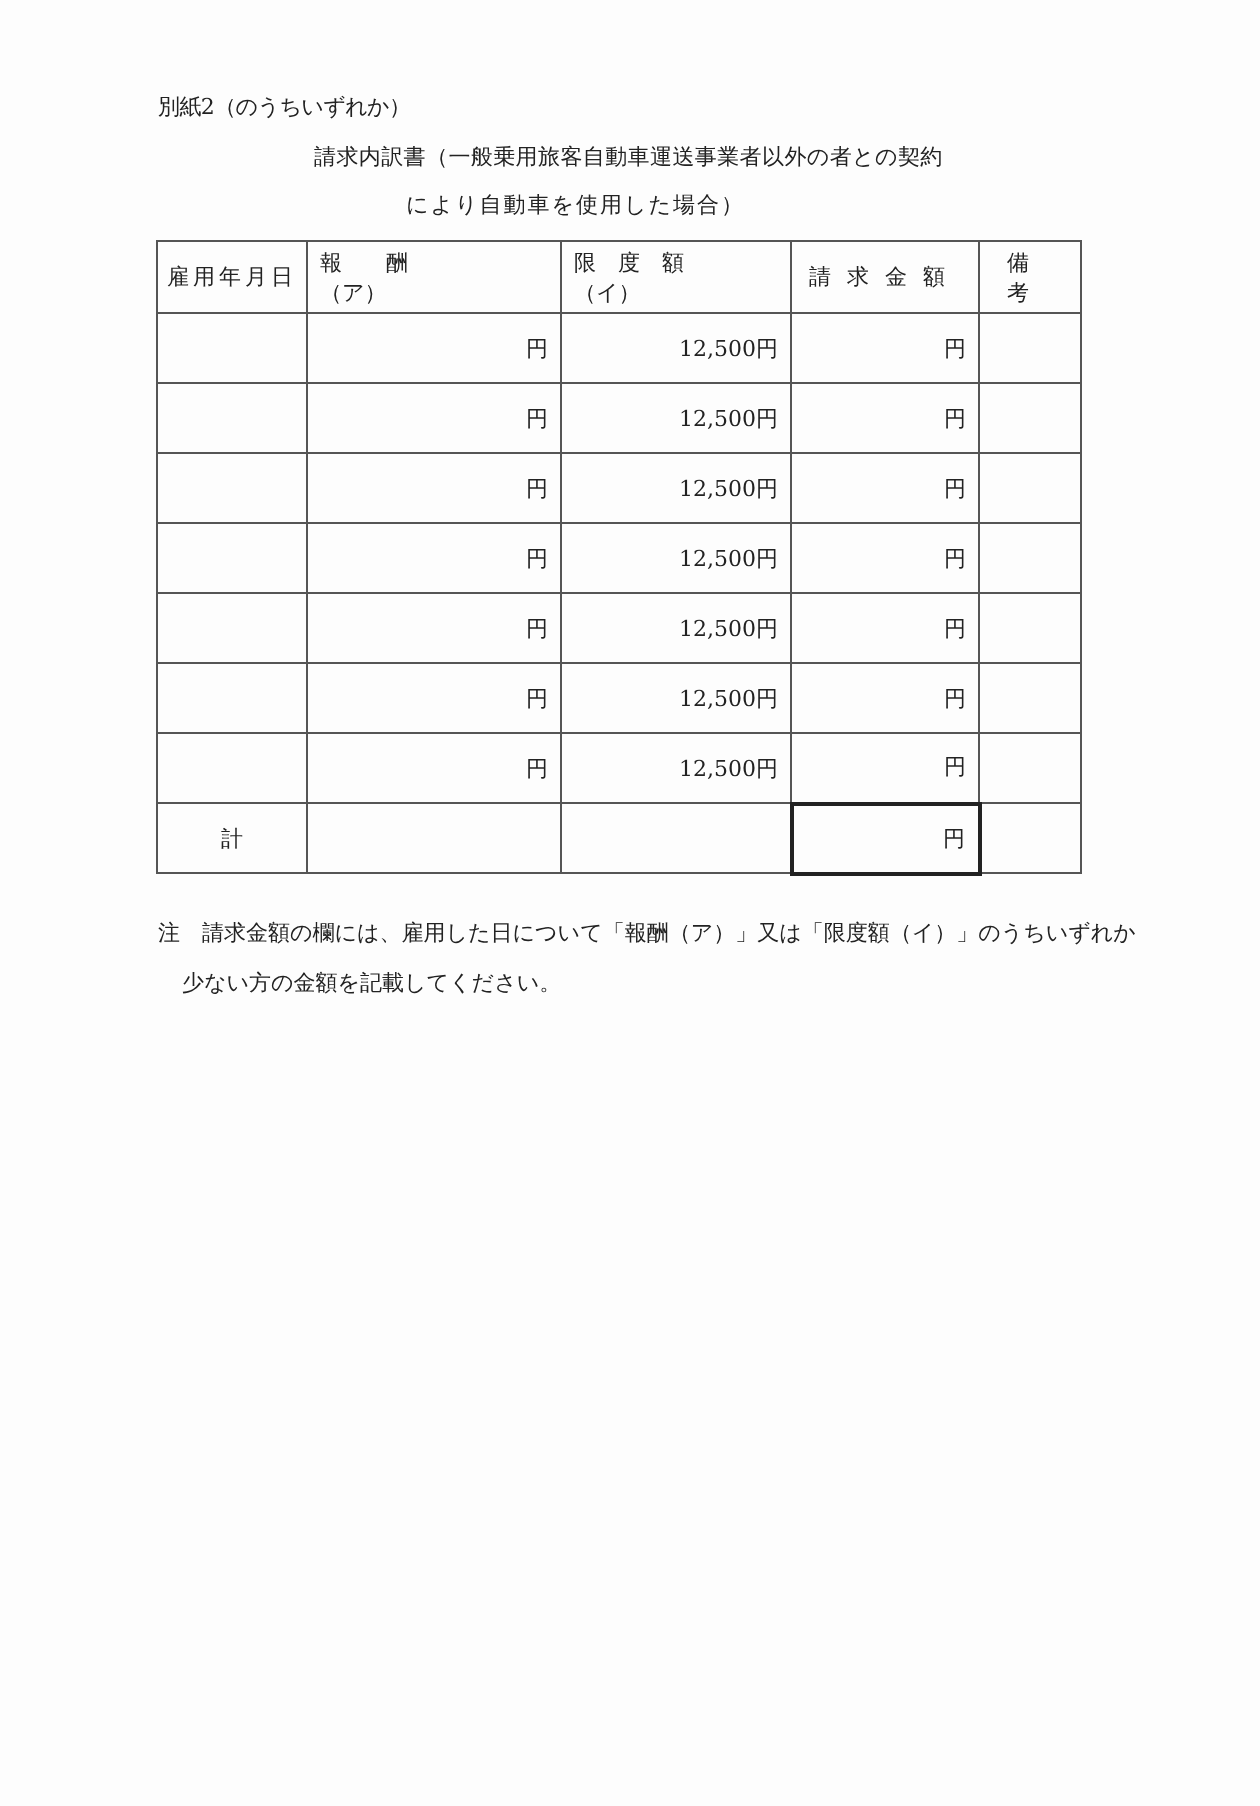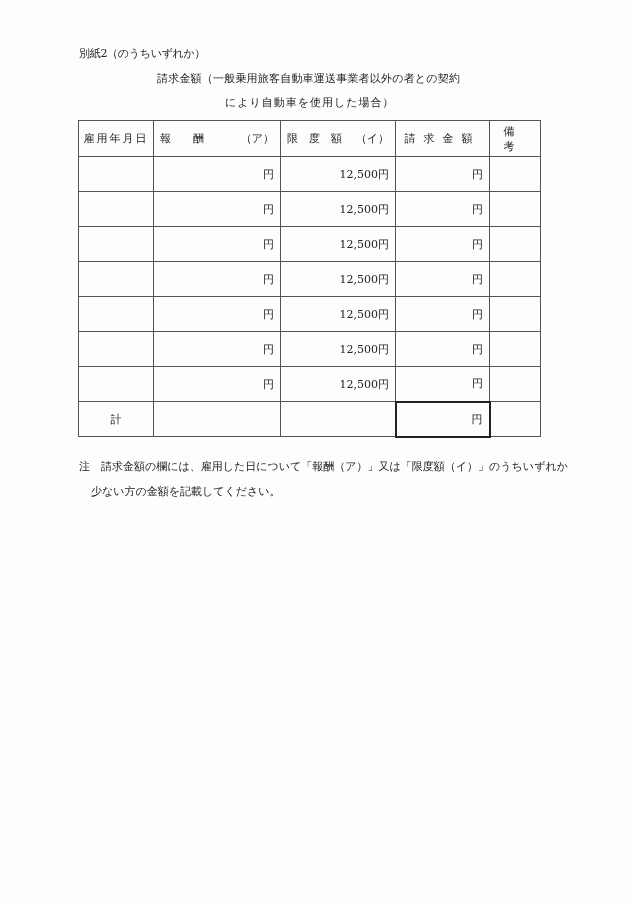--- a/index.html
+++ b/index.html
@@ -24,21 +24,21 @@
     }
     .title-line1 {
       position: absolute;
       left: 157px;
       top: 71px;
       font-size: 11px;
       letter-spacing: 0.2px;
     }
     .title-line2 {
       position: absolute;
-      left: 225px;
+      left: 203px;
       top: 95px;
       font-size: 11px;
       letter-spacing: 1px;
     }
     table.claim-table {
       position: absolute;
       left: 78px;
       top: 120px;
       border-collapse: collapse;
       font-size: 11px;
@@ -59,20 +59,21 @@
     .col-claim { width: 94px; }
     .col-note { width: 51px; }
     .hdr-date { text-align: center; letter-spacing: 2px; padding: 0 2px !important; }
     .hdr-pay, .hdr-limit {
       text-align: left;
     }
     .hdr-flex {
       display: flex;
       justify-content: space-between;
       width: 100%;
+      flex-direction: column;
     }
     .hdr-claim, .hdr-note {
       text-align: center;
     }
     .spaced { letter-spacing: 8px; margin-top: 19px; }
     .spaced-note { letter-spacing: 12px; }
     .amt { text-align: right; }
     .total-label { text-align: center; }
     td.total-claim {
       border: 2px solid #222 !important;
@@ -92,21 +93,21 @@
     }
     .note-mark {
       display: inline-block;
       width: 22px;
     }
   </style>
 </head>
 <body>
 
 <div class="appendix-label">別紙2（のうちいずれか）</div>
-<div class="title-line1">請求金額（一般乗用旅客自動車運送事業者以外の者との契約</div>
+<div class="title-line1">請求内訳書（一般乗用旅客自動車運送事業者以外の者との契約</div>
 <div class="title-line2">により自動車を使用した場合）</div>
 
 <table class="claim-table">
   <thead>
     <tr>
       <th class="col-date hdr-date">雇用年月日</th>
       <th class="col-pay hdr-pay">
         <div class="hdr-flex">
           <span>報　　酬</span>
           <span>（ア）</span>

